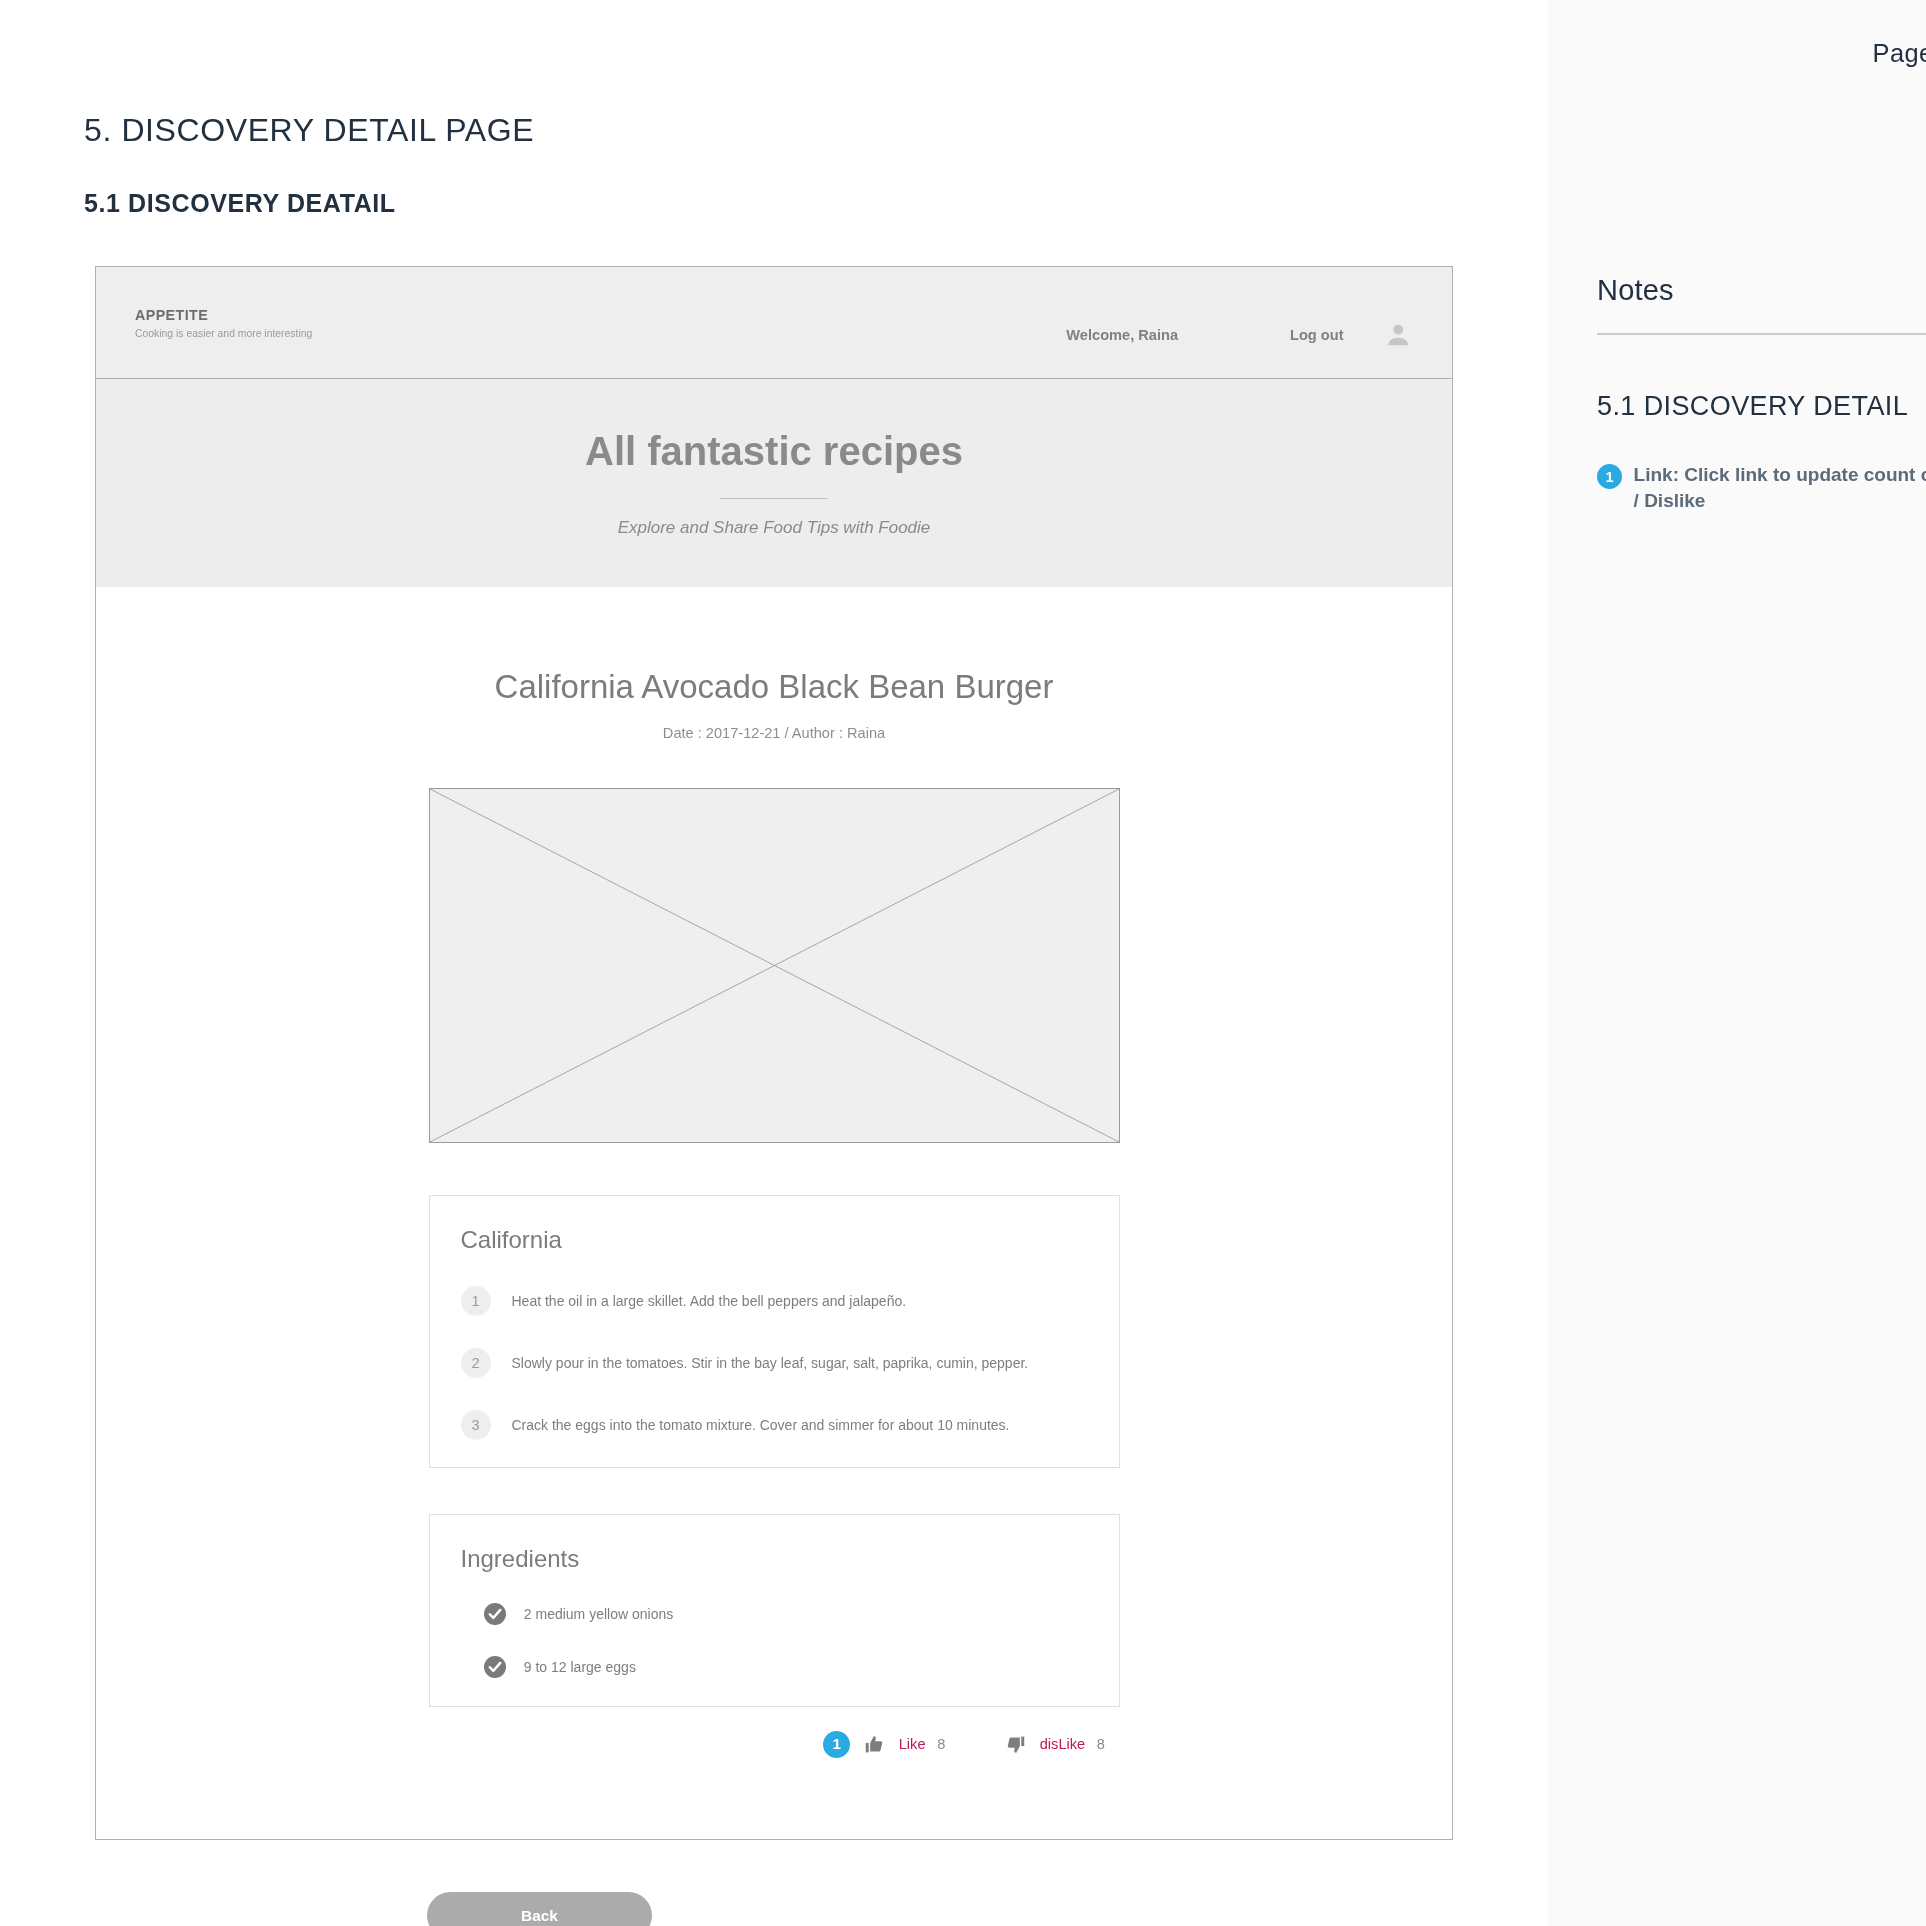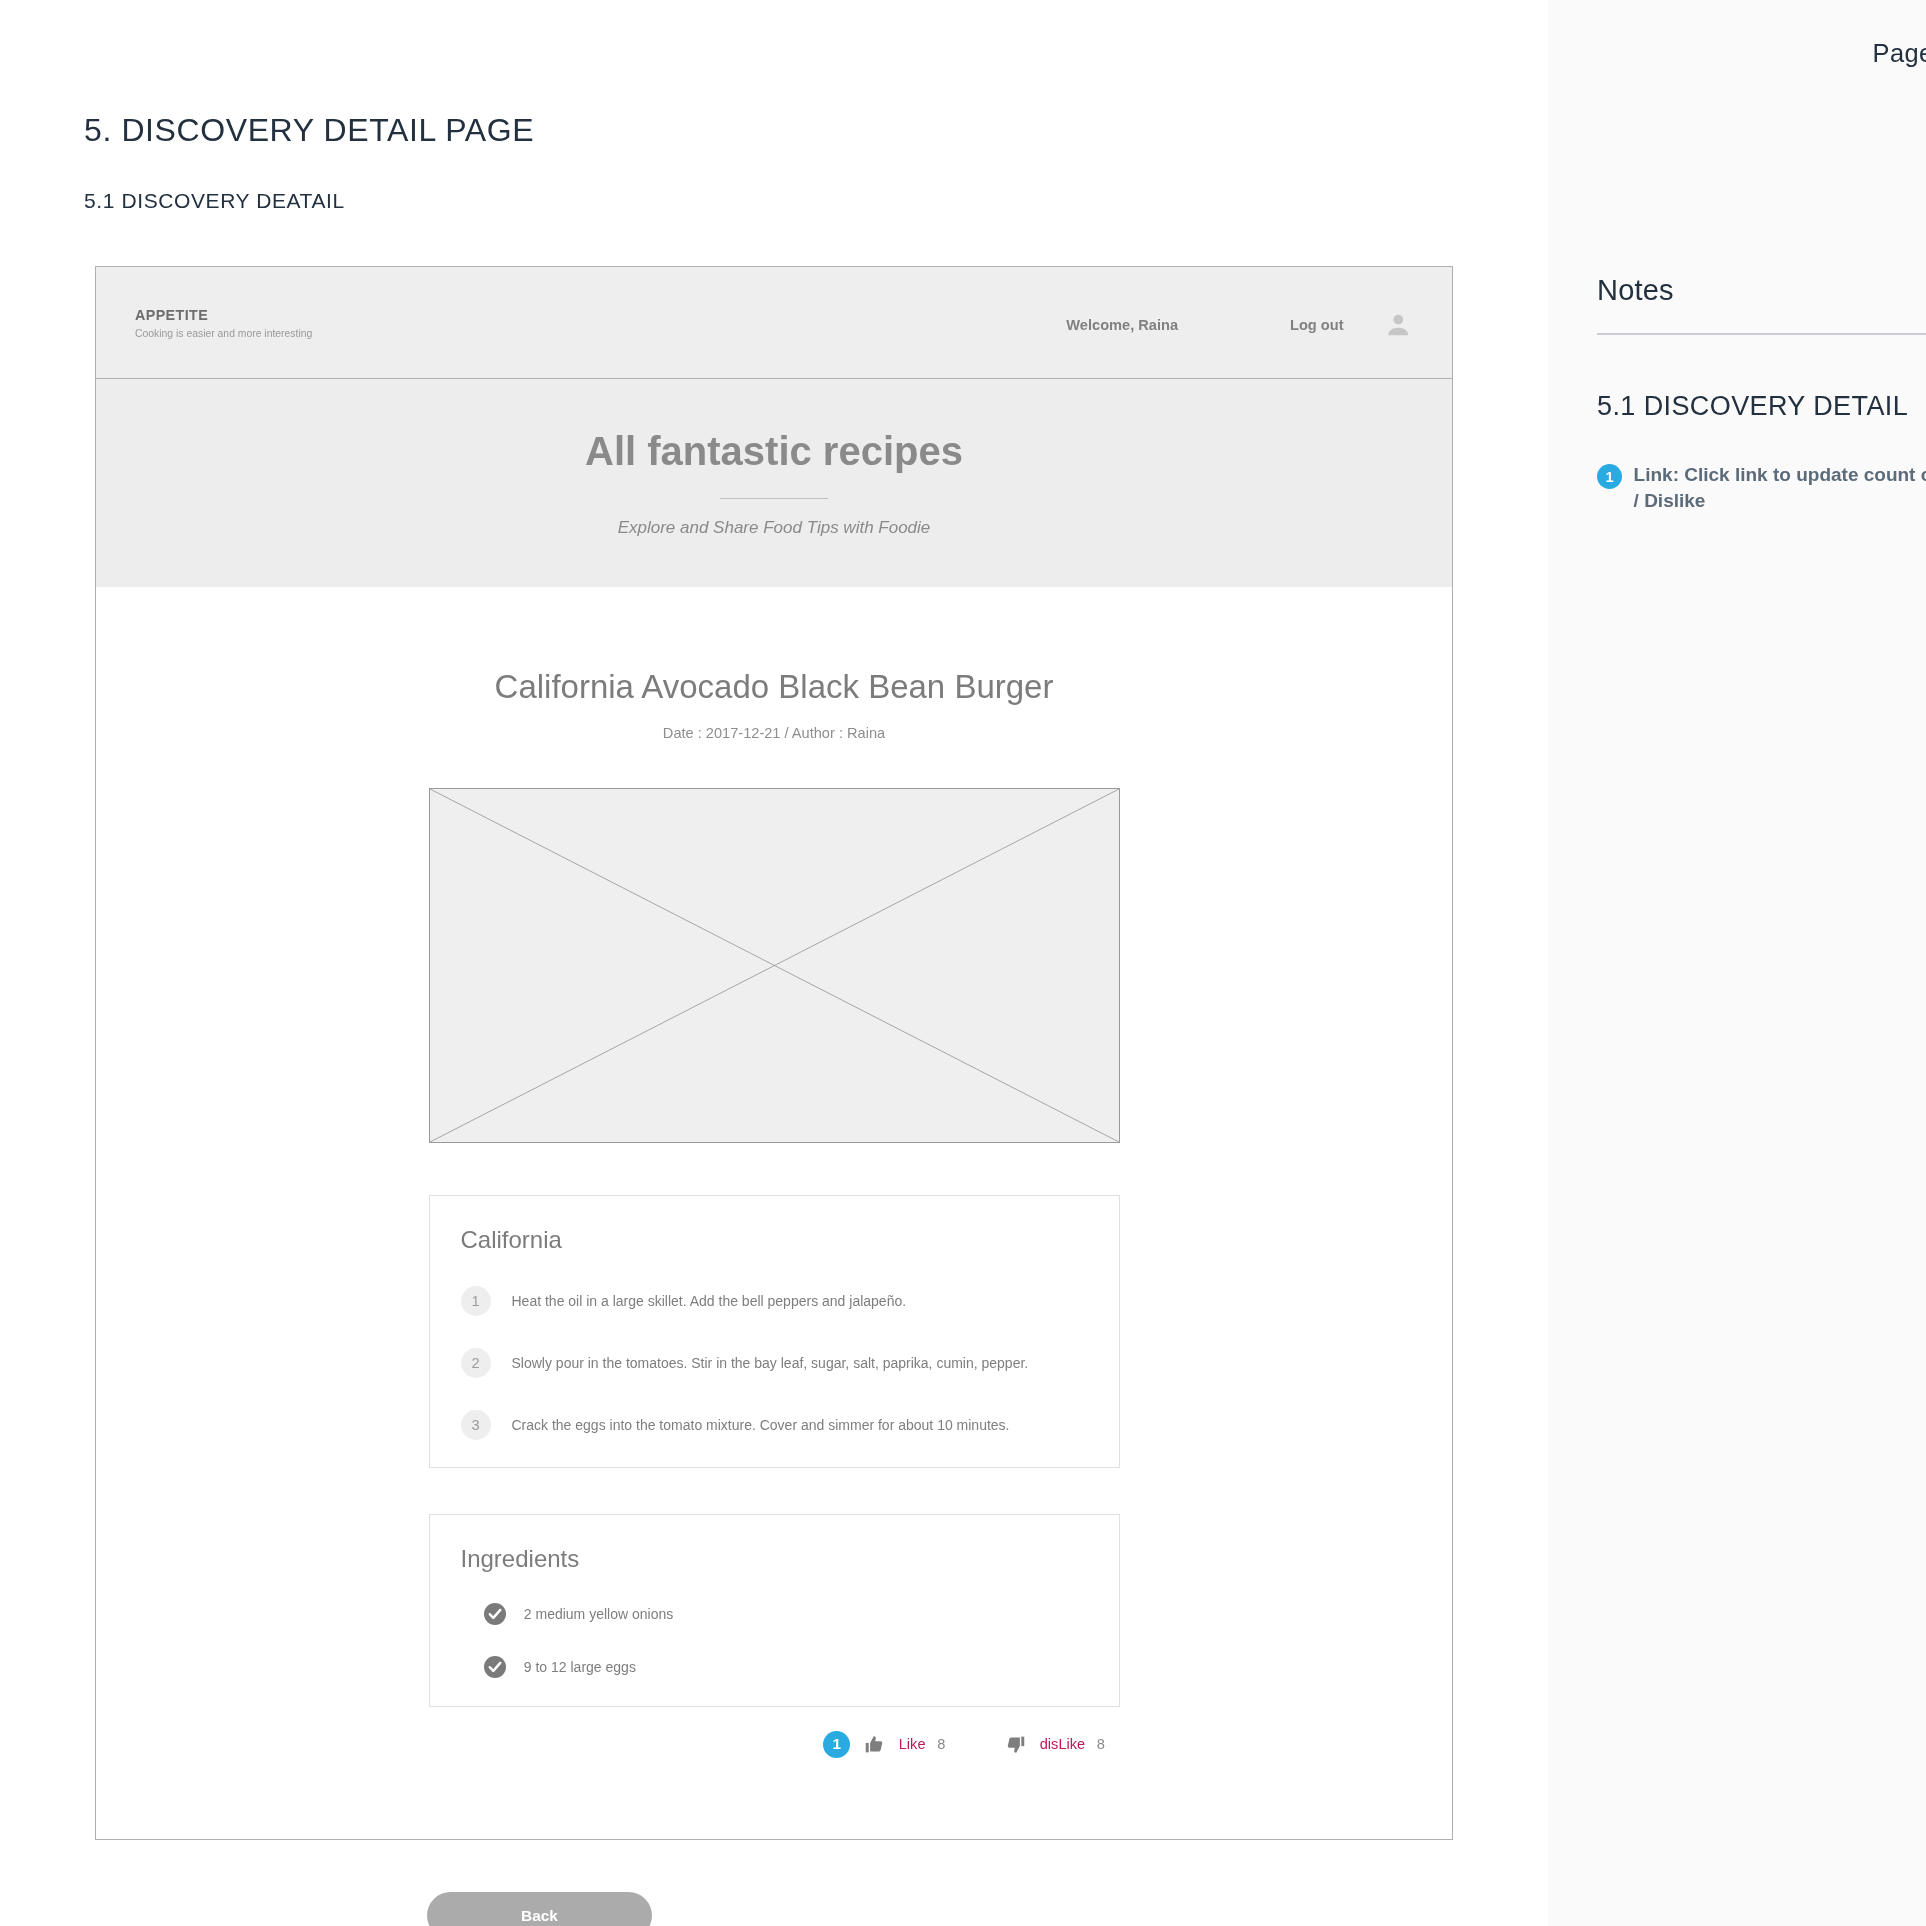--- a/index.html
+++ b/index.html
@@ -104,23 +104,23 @@
     font-size: 32px;
     color: #22303f;
     font-weight: 400;
     letter-spacing: 0.6px;
     white-space: nowrap;
   }
   .doc-h2 {
     position: absolute;
     left: 84px;
     top: 189px;
-    font-size: 21px;
+    font-size: 25px;
     color: #22303f;
-    font-weight: 400;
+    font-weight: 700;
     letter-spacing: 0.6px;
     white-space: nowrap;
   }
 
   
   .mockup-frame {
     position: absolute;
     left: 95px;
     top: 266px;
     width: 1358px;
@@ -148,21 +148,21 @@
     letter-spacing: 0.4px;
   }
   .brand-tag {
     margin-top: 5px;
     font-size: 10.4px;
     color: #9a9a9a;
   }
   .header-right {
     position: absolute;
     right: 40px;
-    top: 44px;
+    top: 54px;
     display: flex;
     align-items: center;
   }
   .welcome-text {
     font-size: 14.6px;
     font-weight: 700;
     color: #818181;
     white-space: nowrap;
   }
   .logout-link {

